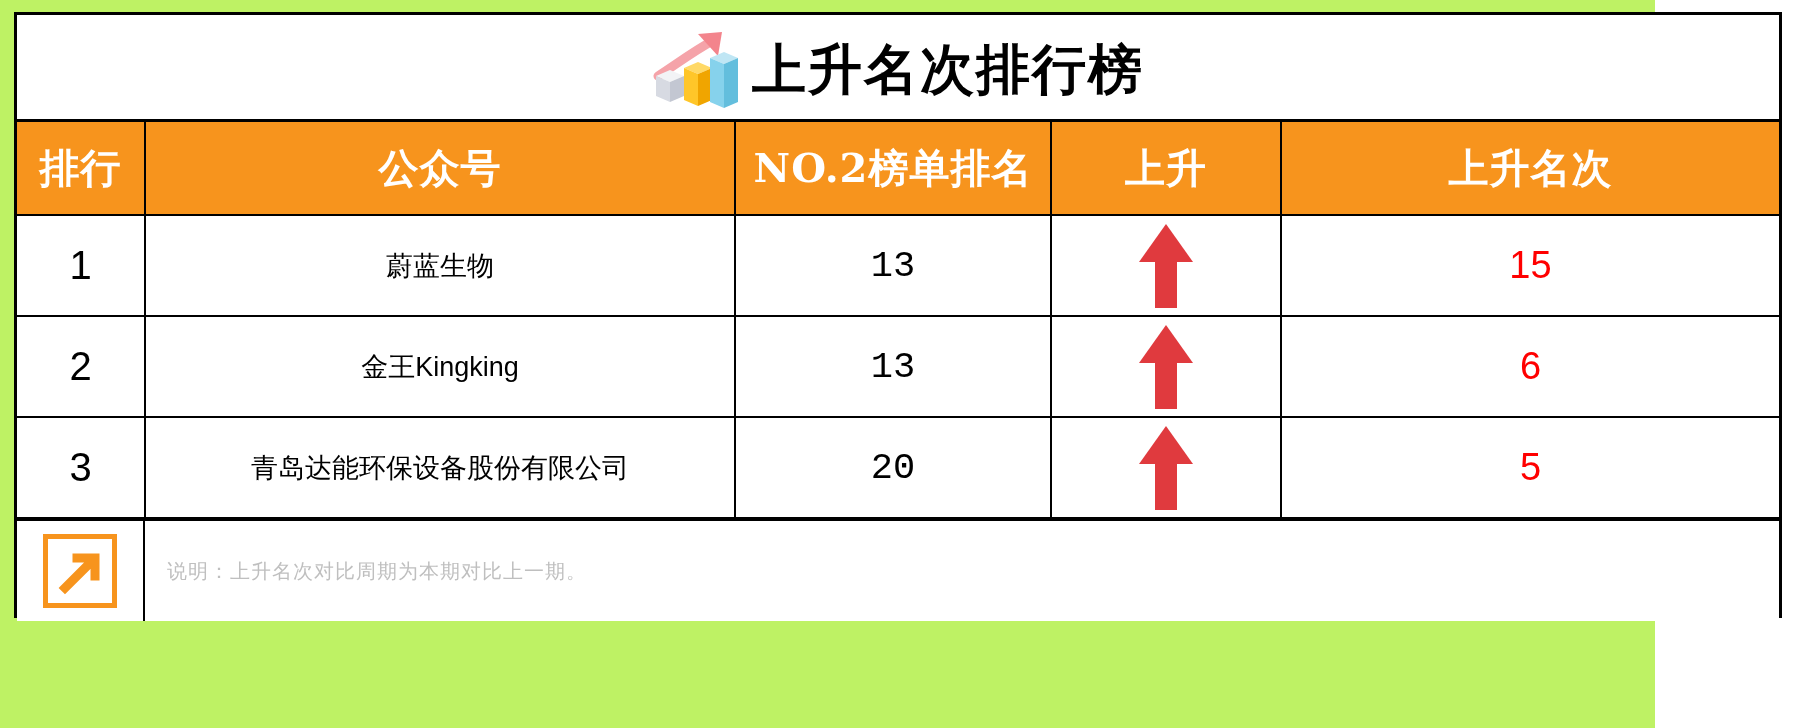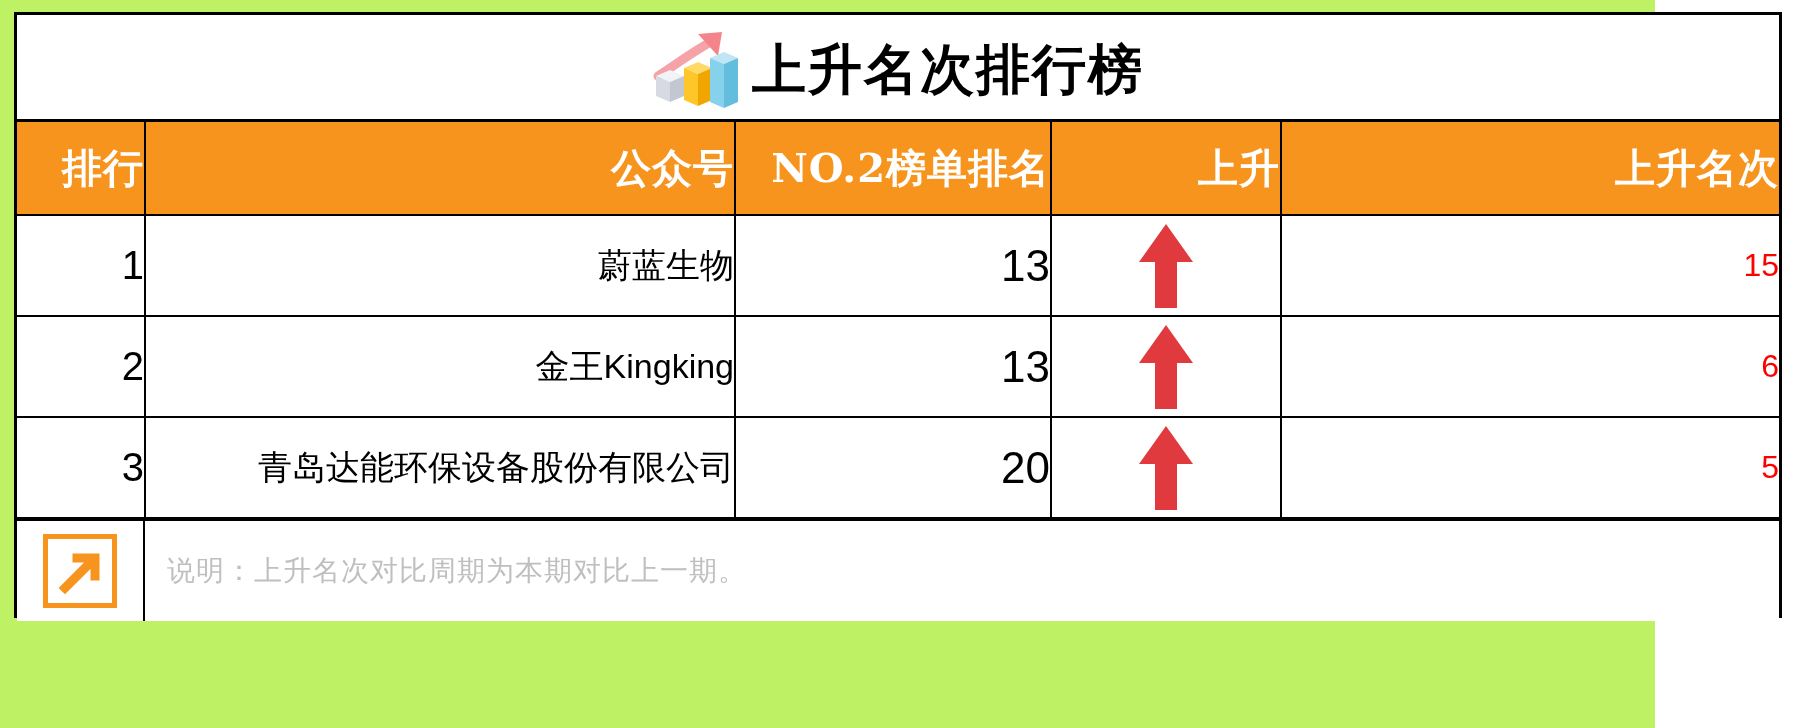--- a/index.html
+++ b/index.html
@@ -68,21 +68,21 @@
   
   table.rank-table {
     width: 100%;
     border-collapse: collapse;
     table-layout: fixed;
   }
   table.rank-table td, table.rank-table th {
     border: 2px solid #000000;
     box-sizing: border-box;
     padding: 0;
-    text-align: right;
+    text-align: center;
     vertical-align: middle;
   }
   
   table.rank-table tr > *:first-child { border-left: none; }
   table.rank-table tr > *:last-child  { border-right: none; }
   table.rank-table thead tr > * { border-top: none; }
 
   thead th {
     background: #F7941D;
     color: #ffffff;
@@ -95,24 +95,24 @@
   }
 
   tbody td {
     height: 101px;
     background: #ffffff;
     font-size: 38px;
     color: #000000;
     font-family: "Liberation Sans", "DejaVu Sans", sans-serif;
   }
   td.c-rank   { font-size: 40px; }
-  td.c-name   { font-size: 34px; }
-  td.c-no2    { font-size: 44px; }
+  td.c-name   { font-size: 27px; }
+  td.c-no2    { font-size: 37px; font-family: Liberation Mono, monospace; }
   td.c-up     { position: relative; }
-  td.c-delta  { color: #FF0000; font-size: 32px; }
+  td.c-delta  { color: #FF0000; font-size: 38px; }
 
   .col-rank   { width: 128px; }
   .col-name   { width: 590px; }
   .col-no2    { width: 316px; }
   .col-up     { width: 230px; }
   .col-delta  { width: 498px; }
 
   
   .up-arrow {
     width: 54px;
@@ -165,21 +165,21 @@
   }
   .note-text-cell {
     flex: 1 1 auto;
     display: flex;
     align-items: center;
     padding-left: 22px;
     box-sizing: border-box;
     background: #ffffff;
   }
   .note-text {
-    font-size: 28px;
+    font-size: 20px;
     color: #BFBFBF;
     letter-spacing: 1px;
     font-family: "Liberation Sans", "DejaVu Sans", sans-serif;
   }
 </style>
 </head>
 <body>
 
 <div class="page">
   <div class="board">

